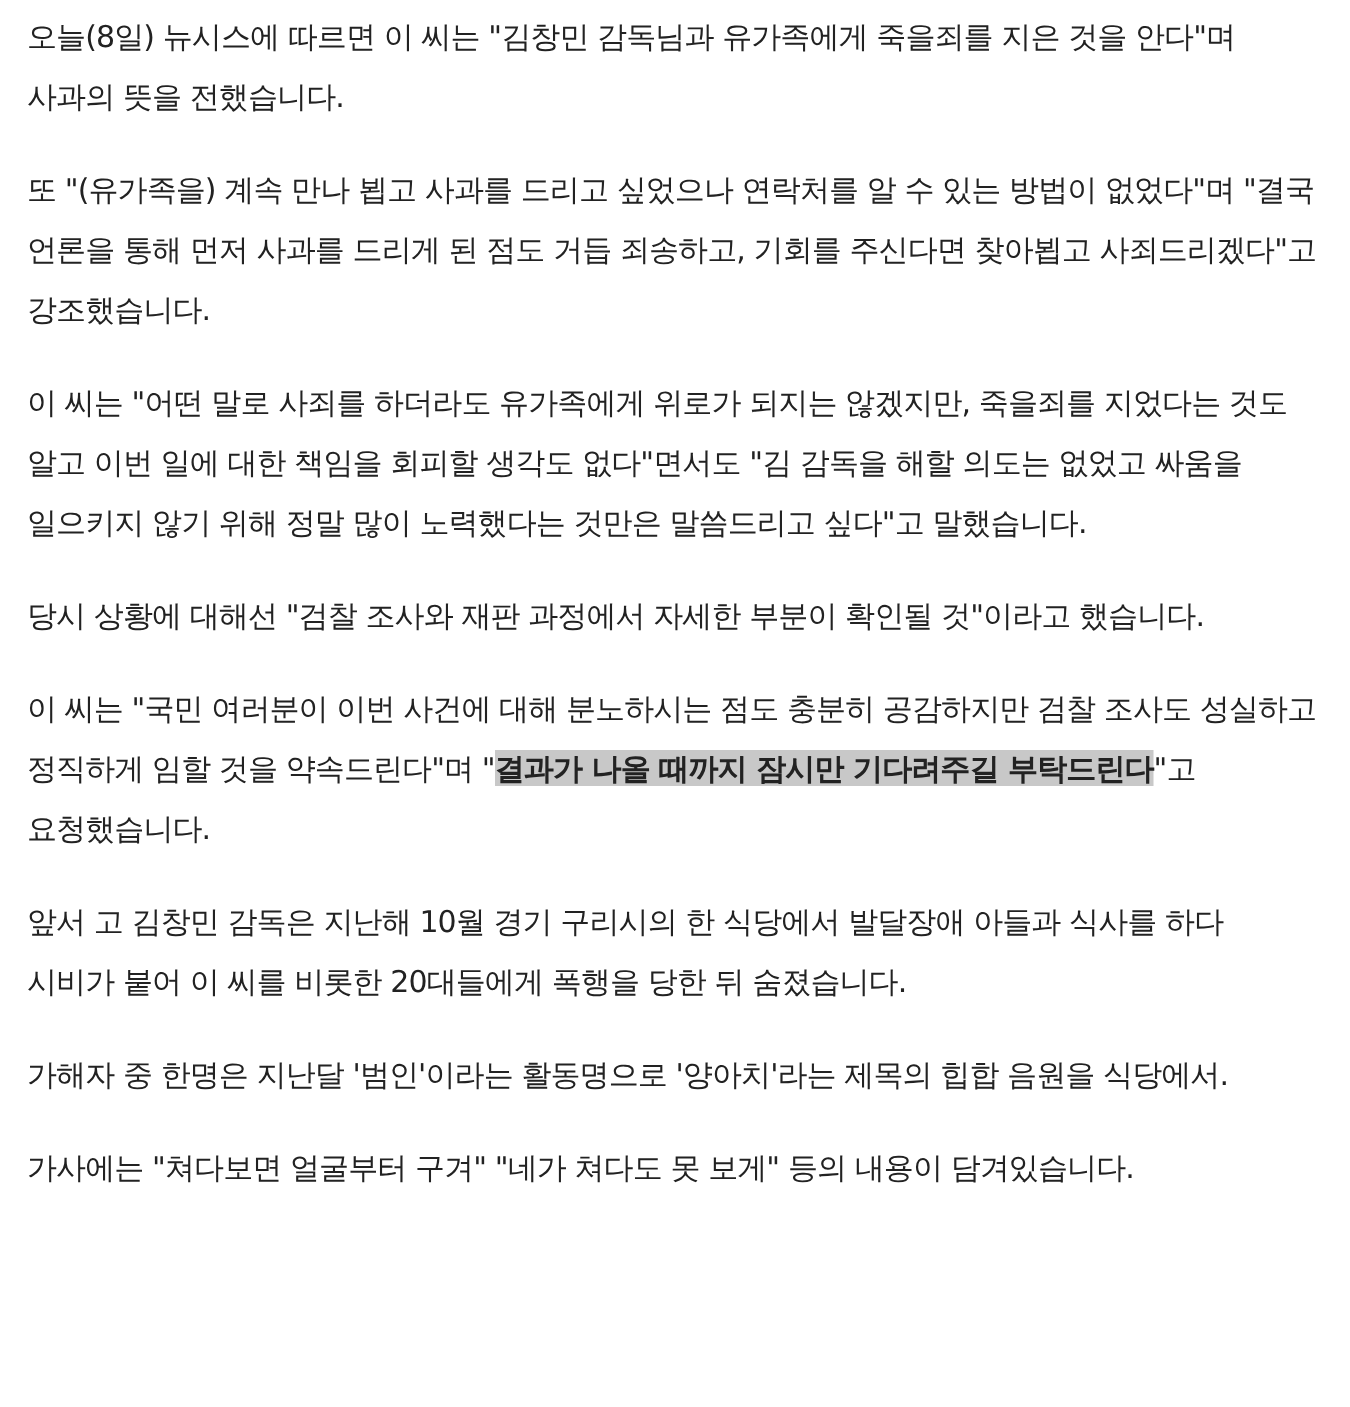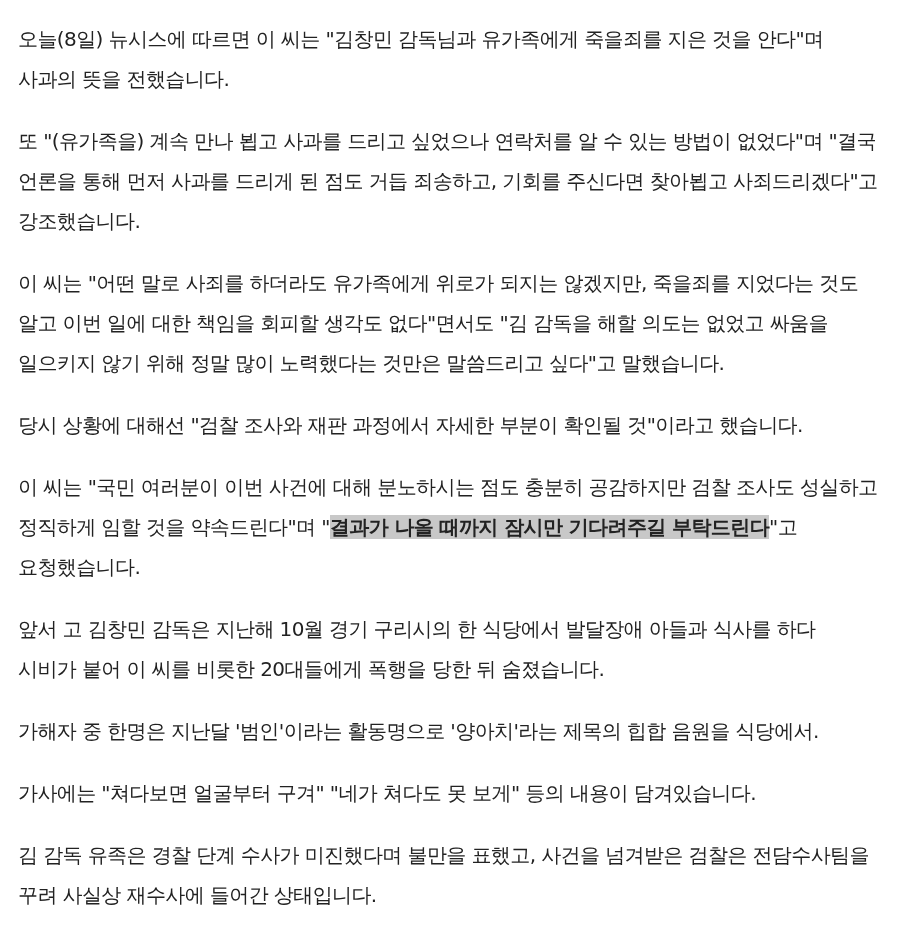--- a/index.html
+++ b/index.html
@@ -2,21 +2,21 @@
 <html><head>
 <meta charset="utf-8">
 <style>
   html, body { margin: 0; padding: 0; background: #ffffff; }
   body {
     width: 900px; height: 938px; overflow: hidden;
     font-family: "DejaVu Sans", "Liberation Sans", sans-serif;
     color: #222222;
   }
   .article {
-    padding: 19px 0 0 18px;
+    padding: 4px 0 0 18px;
     width: 860px;
   }
   .para {
     margin: 0 0 22px 0;
     font-size: 20px;
     line-height: 40px;
     letter-spacing: -0.6px;
     word-break: keep-all;
   }
   .hl { background: #c8c8c8; font-weight: bold; }
@@ -26,14 +26,13 @@
 
 <div class="article">
   <p class="para">오늘(8일) 뉴시스에 따르면 이 씨는 "김창민 감독님과 유가족에게 죽을죄를 지은 것을 안다"며 사과의 뜻을 전했습니다.</p>
   <p class="para">또 "(유가족을) 계속 만나 뵙고 사과를 드리고 싶었으나 연락처를 알 수 있는 방법이 없었다"며 "결국 언론을 통해 먼저 사과를 드리게 된 점도 거듭 죄송하고, 기회를 주신다면 찾아뵙고 사죄드리겠다"고 강조했습니다.</p>
   <p class="para">이 씨는 "어떤 말로 사죄를 하더라도 유가족에게 위로가 되지는 않겠지만, 죽을죄를 지었다는 것도 알고 이번 일에 대한 책임을 회피할 생각도 없다"면서도 "김 감독을 해할 의도는 없었고 싸움을 일으키지 않기 위해 정말 많이 노력했다는 것만은 말씀드리고 싶다"고 말했습니다.</p>
   <p class="para">당시 상황에 대해선 "검찰 조사와 재판 과정에서 자세한 부분이 확인될 것"이라고 했습니다.</p>
   <p class="para"><span>이 씨는 "국민 여러분이 이번 사건에 대해 분노하시는 점도 충분히 공감하지만 검찰 조사도 성실하고 정직하게 임할 것을 약속드린다"며 "</span><span class="hl">결과가 나올 때까지 잠시만 기다려주길 부탁드린다</span><span>"고 요청했습니다.</span></p>
   <p class="para">앞서 고 김창민 감독은 지난해 10월 경기 구리시의 한 식당에서 발달장애 아들과 식사를 하다 시비가 붙어 이 씨를 비롯한 20대들에게 폭행을 당한 뒤 숨졌습니다.</p>
   <p class="para">가해자 중 한명은 지난달 '범인'이라는 활동명으로 '양아치'라는 제목의 힙합 음원을 식당에서.</p>
   <p class="para">가사에는 "쳐다보면 얼굴부터 구겨" "네가 쳐다도 못 보게" 등의 내용이 담겨있습니다.</p>
-  <p class="para">김 감독 유족은 경찰 단계 수사가 미진했다며 불만을 표했고, 사건을 넘겨받은 검찰은 전담수사팀을 꾸려 사실상 재수사에 들어간 상태입니다.</p>
 </div>
 
 </body></html>

